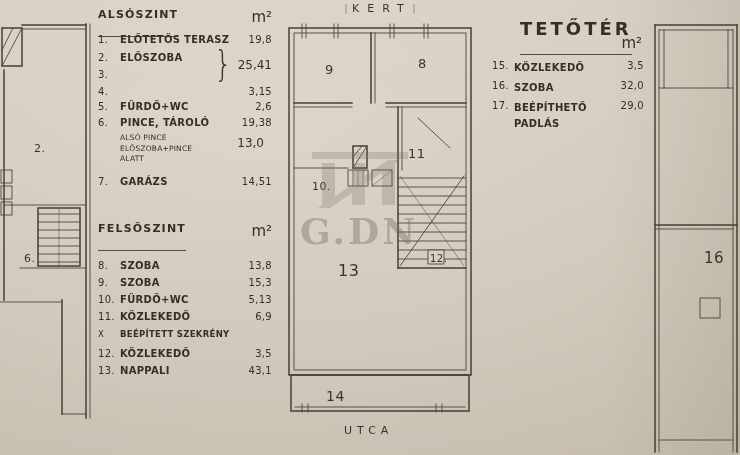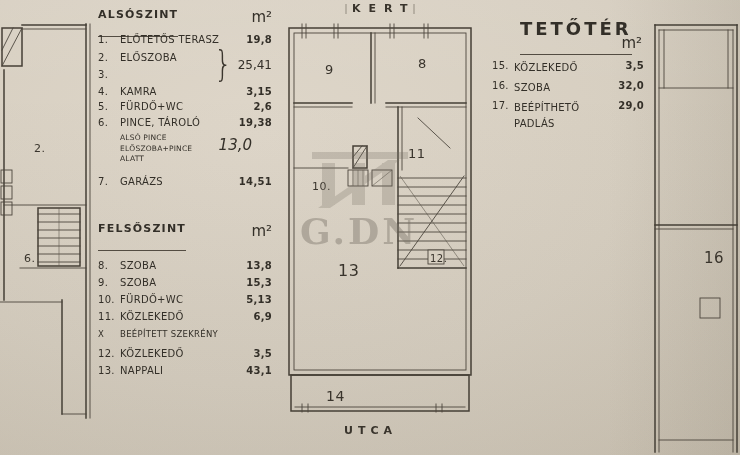--- a/index.html
+++ b/index.html
@@ -18,44 +18,44 @@
   svg.draw { position:absolute; inset:0; z-index:1; }
   svg .s    { stroke:#453f36; fill:none; stroke-width:1.5; stroke-linecap:square; }
   svg .thin { stroke:#4c463d; fill:none; stroke-width:.9;  stroke-linecap:square; }
   svg .lt   { stroke:#5a5449; fill:none; stroke-width:.8;  opacity:.7; }
   svg text.lbl { fill:#39342c; font-family:"DejaVu Sans",sans-serif; letter-spacing:.5px; }
 
   .list { position:absolute; z-index:3; }
   .row  { position:absolute; left:0; width:100%; display:flex; align-items:flex-start;
           font-size:10px; letter-spacing:.3px; line-height:1.25; }
   .row .num  { flex:none; width:22px; }
-  .row .name { flex:1; }
-  .row .area { flex:none; margin-left:auto; text-align:left;font-weight:bold; }
+  .row .name { flex:1;font-weight:bold; }
+  .row .area { flex:none; margin-left:auto; text-align:left; }
 
   .hdr-row { position:absolute; left:0; top:0; width:100%; display:flex; }
   .hdr  { font-weight:bold; font-size:11px; letter-spacing:1.2px;
           border-bottom:1px solid #534c42; padding-bottom:15px; }
   .unit { margin-left:auto; font-size:15px; }
 
   .lower-list { left:98px; top:8px;   width:174px; height:200px; }
   .upper-list { left:98px; top:222px; width:174px; height:180px; }
   .attic-list { left:492px; top:18px; width:152px; height:120px; }
 
   .attic-list .hdr  { font-size:18px; letter-spacing:3px; margin-left:28px; }
   .attic-list .unit { position:absolute; right:2px; top:16px; }
   .attic-list .name { max-width:94px; line-height:1.55; }
 
   .pair-brace { position:absolute; right:40px; top:40px; font-size:28px; font-weight:300;
                 transform:scaleY(1.25); color:#3b362e; }
   .pair-area  { position:absolute; right:0; top:50px; font-size:12px; }
   .sub-note   { position:absolute; left:22px; top:125px; font-size:7.5px; line-height:1.4;
                 letter-spacing:.2px; }
-  .sub-area   { position:absolute; right:20px; top:128px; font-size:15px;font-style:italic; }
-
-  .compass { position:absolute; z-index:3; font-size:11px; font-weight:bold; color:#39342c; }
+  .sub-area   { position:absolute; right:8px; top:128px; font-size:12px; }
+
+  .compass { position:absolute; z-index:3; font-size:11px; font-weight:normal; color:#39342c; }
   .kert { left:352px; top:2px;   letter-spacing:8px; }
   .utca { left:344px; top:424px; letter-spacing:5px; }
 
   .watermark { position:absolute; left:300px; top:152px; width:185px; z-index:2;
                pointer-events:none; }
   .wm-logo { opacity:.26; }
   .wm-text { font-family:"DejaVu Serif", serif; font-weight:bold; font-size:36px;
              letter-spacing:3px; color:#756e63; opacity:.40; margin-top:-4px; }
 </style>
 </head>
@@ -215,21 +215,20 @@
       <span class="num">2.</span>
       <span class="name">ELŐSZOBA</span>
     </div>
     <div class="row" style="top:61px">
       <span class="num">3.</span>
     </div>
     <span class="pair-brace">}</span>
     <span class="pair-area">25,41</span>
     <div class="row" style="top:78px">
       <span class="num">4.</span>
-      <span class="name">KAMRA</span>
       <span class="area">3,15</span>
     </div>
     <div class="row" style="top:93px">
       <span class="num">5.</span>
       <span class="name">FÜRDŐ+WC</span>
       <span class="area">2,6</span>
     </div>
     <div class="row" style="top:109px">
       <span class="num">6.</span>
       <span class="name">PINCE, TÁROLÓ</span>

